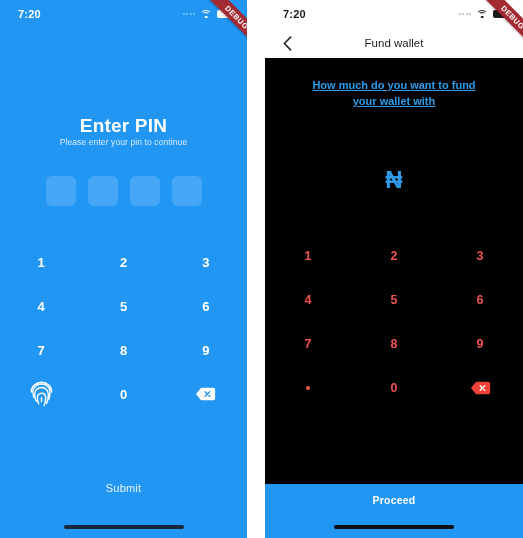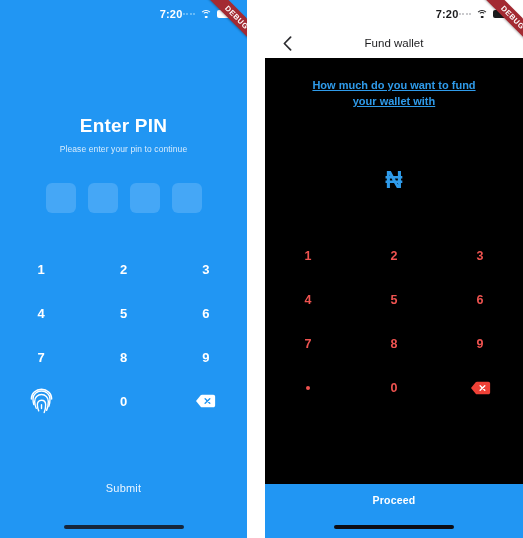--- a/index.html
+++ b/index.html
@@ -13,21 +13,21 @@
 
   
   .phone { position:relative; height:538px; overflow:hidden; }
   .phone-left  { width:247px; background:#2196f3; }
   .gap         { width:18px; background:#ffffff; height:538px; flex:0 0 18px; }
   .phone-right { width:258px; background:#fafafa; }
 
   
   .statusbar {
     height:28px; display:flex; align-items:center;
-    justify-content:flex-end; padding:0 14px 0 18px;
+    justify-content:space-between; padding:0 14px 0 18px;
     position:relative;
   }
   .status-time { font-size:11px; font-weight:bold; letter-spacing:.2px; }
   .status-right { display:flex; align-items:center; gap:5px; }
   .sig-dots { display:flex; gap:1.5px; align-items:flex-end; }
   .sig-dots i { width:2px; height:2px; border-radius:50%; display:block; }
   .wifi { position:relative; width:12px; height:9px; }
   .wifi span { position:absolute; left:50%; transform:translateX(-50%);
                border-style:solid; border-radius:50%; }
   .wifi .a { width:12px; height:12px; border-width:1.6px; border-color:currentColor transparent transparent transparent; top:0; }
@@ -55,21 +55,21 @@
     font-size:7.5px; font-weight:bold; letter-spacing:.5px;
     padding:2.5px 0; line-height:1;
     transform:rotate(45deg); top:11px; left:2px;
     box-shadow:0 1px 2px rgba(0,0,0,.25);
   }
 
   
   .pin-screen { display:flex; flex-direction:column; height:510px; color:#fff; }
   .pin-head { text-align:center; padding-top:87px; }
   .pin-title { font-size:19px; font-weight:bold; letter-spacing:.2px; }
-  .pin-sub { font-size:8.5px; margin-top:7px; color:#d8ecfd; letter-spacing:.1px; }
+  .pin-sub { font-size:8.5px; color:#d8ecfd; letter-spacing:.1px; }
 
   .pin-boxes { display:flex; justify-content:center; gap:12px; margin-top:29px; }
   .pin-box { width:30px; height:30px; border-radius:6px; background:#45a7f6; }
 
   .keypad { margin-top:34px; display:grid;
             grid-template-columns:repeat(3,1fr);
             grid-auto-rows:44px; }
   .key { display:flex; align-items:center; justify-content:center;
          font-size:13px; font-weight:bold; color:#ffffff;
          -webkit-user-select:none; user-select:none; }

